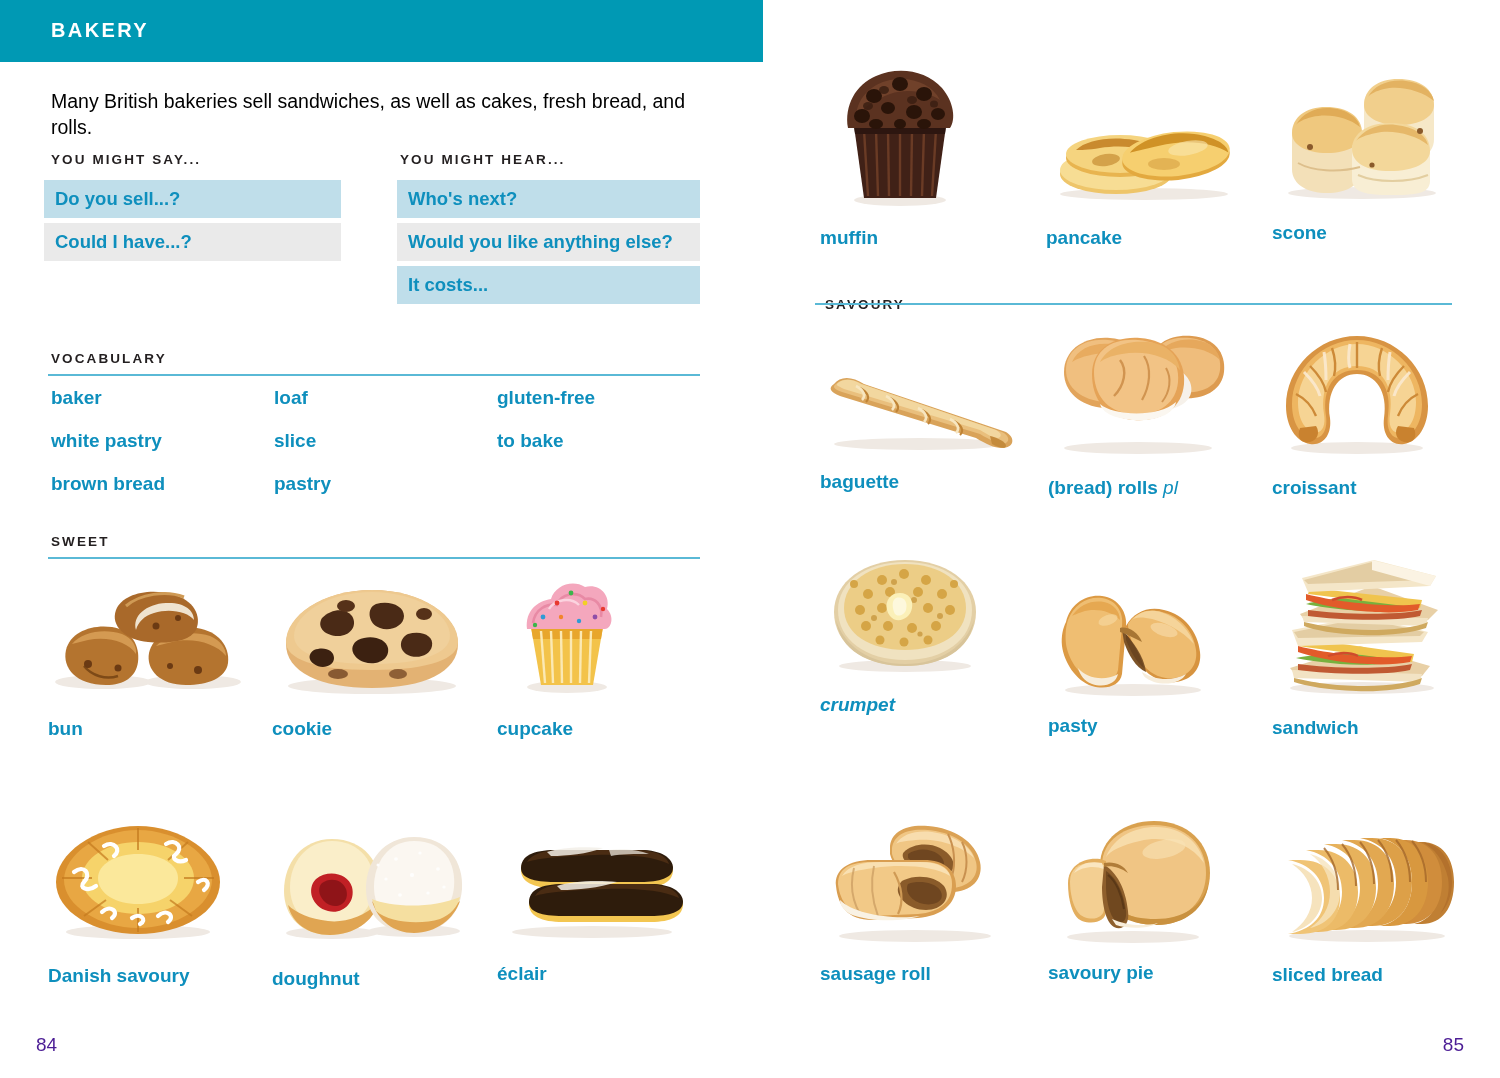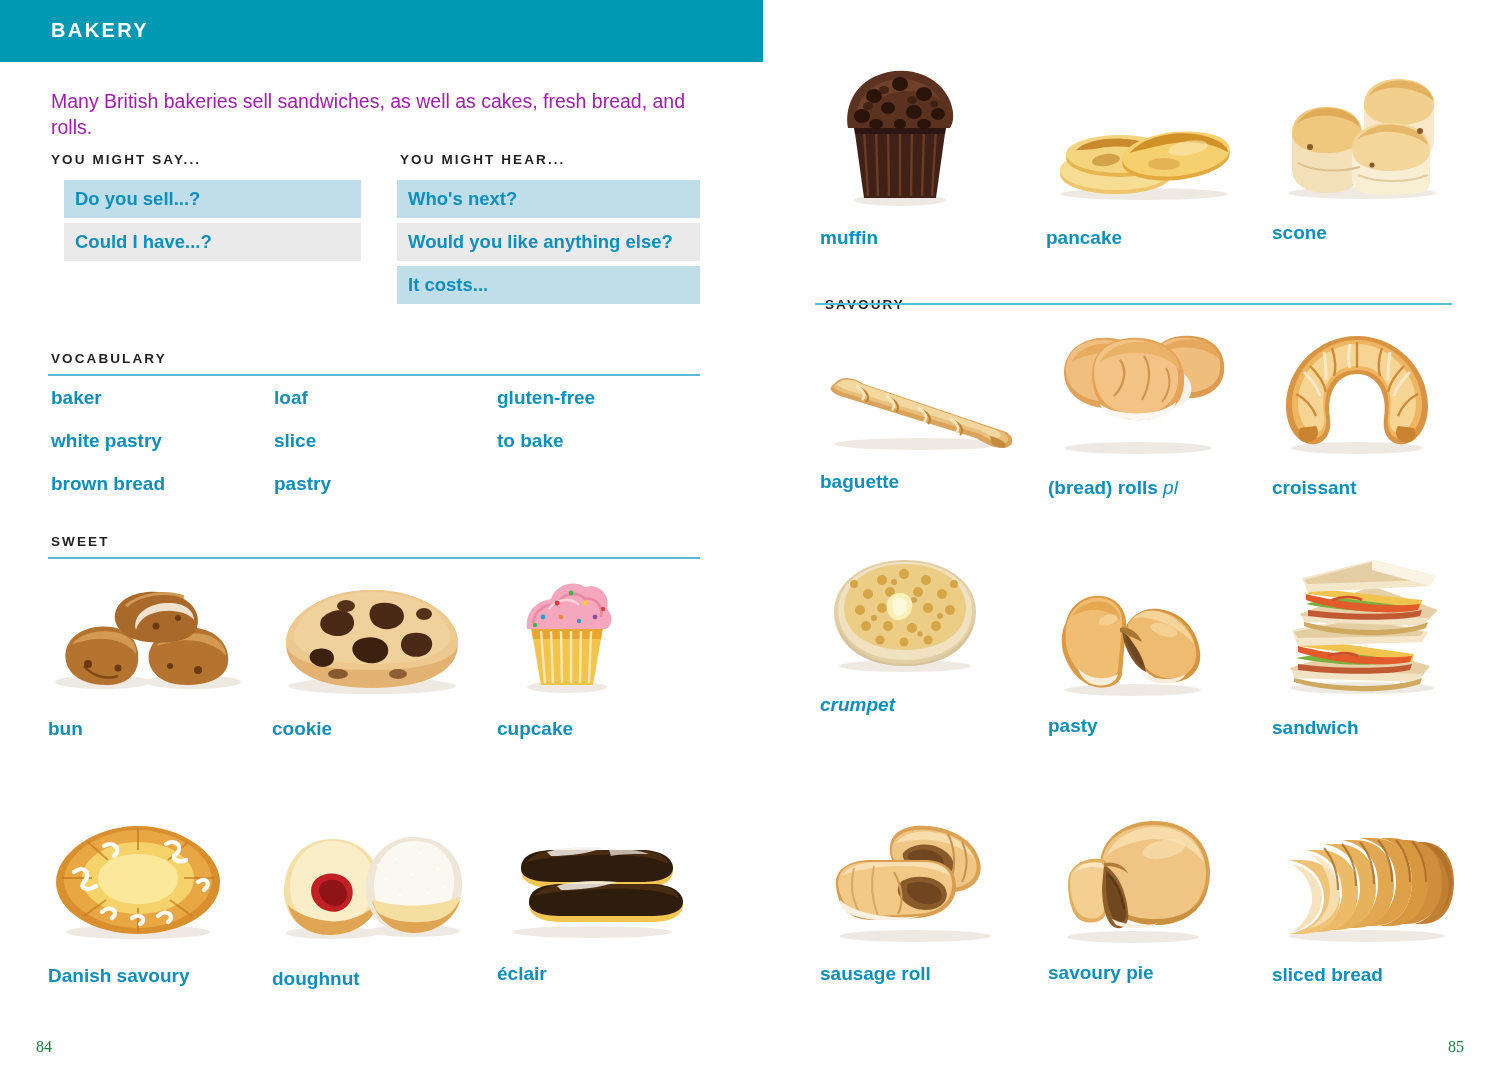--- a/index.html
+++ b/index.html
@@ -39,21 +39,21 @@
     letter-spacing: 2.4px;
   }
 
   
   .intro-text {
     position: absolute;
     left: 51px;
     top: 88px;
     width: 680px;
     font-size: 19.5px;
-    color: #a21caf;
+    color: #000000;
     line-height: 1.35;
   }
 
   
   .eyebrow {
     position: absolute;
     font-size: 13.5px;
     font-weight: bold;
     letter-spacing: 2.1px;
     color: #231f20;
@@ -110,41 +110,41 @@
   }
   .cell .caption .pl {
     font-style: italic;
     font-weight: normal;
   }
 
   
   .folio {
     position: absolute;
     bottom: 22px;
-    font-size: 16px;
-    color: #15803d;
-    font-family: Liberation Serif, serif;
+    font-size: 19px;
+    color: #4c1d95;
+    font-family: Liberation Sans, sans-serif;
   }
   .folio.left  { left: 36px; }
   .folio.right { right: 36px; }
 
   svg { display: block; overflow: visible; }
 </style>
 </head>
 <body>
 
 <div id="page">
 
   <div class="header-band"></div>
   <div class="header-title">BAKERY</div>
 
   <div class="intro-text">Many British bakeries sell sandwiches, as well as cakes, fresh bread, and rolls.</div>
 
   <div class="eyebrow" style="left:51px; top:152px;">YOU MIGHT SAY...</div>
-  <div class="phrase-col" style="left:64px; top:180px; width:297px;">
+  <div class="phrase-col" style="left:44px; top:180px; width:297px;">
     <div class="phrase-box tint">Do you sell...?</div>
     <div class="phrase-box plain">Could I have...?</div>
   </div>
 
   <div class="eyebrow" style="left:400px; top:152px;">YOU MIGHT HEAR...</div>
   <div class="phrase-col" style="left:397px; top:180px; width:303px;">
     <div class="phrase-box tint">Who's next?</div>
     <div class="phrase-box plain">Would you like anything else?</div>
     <div class="phrase-box tint">It costs...</div>
   </div>

